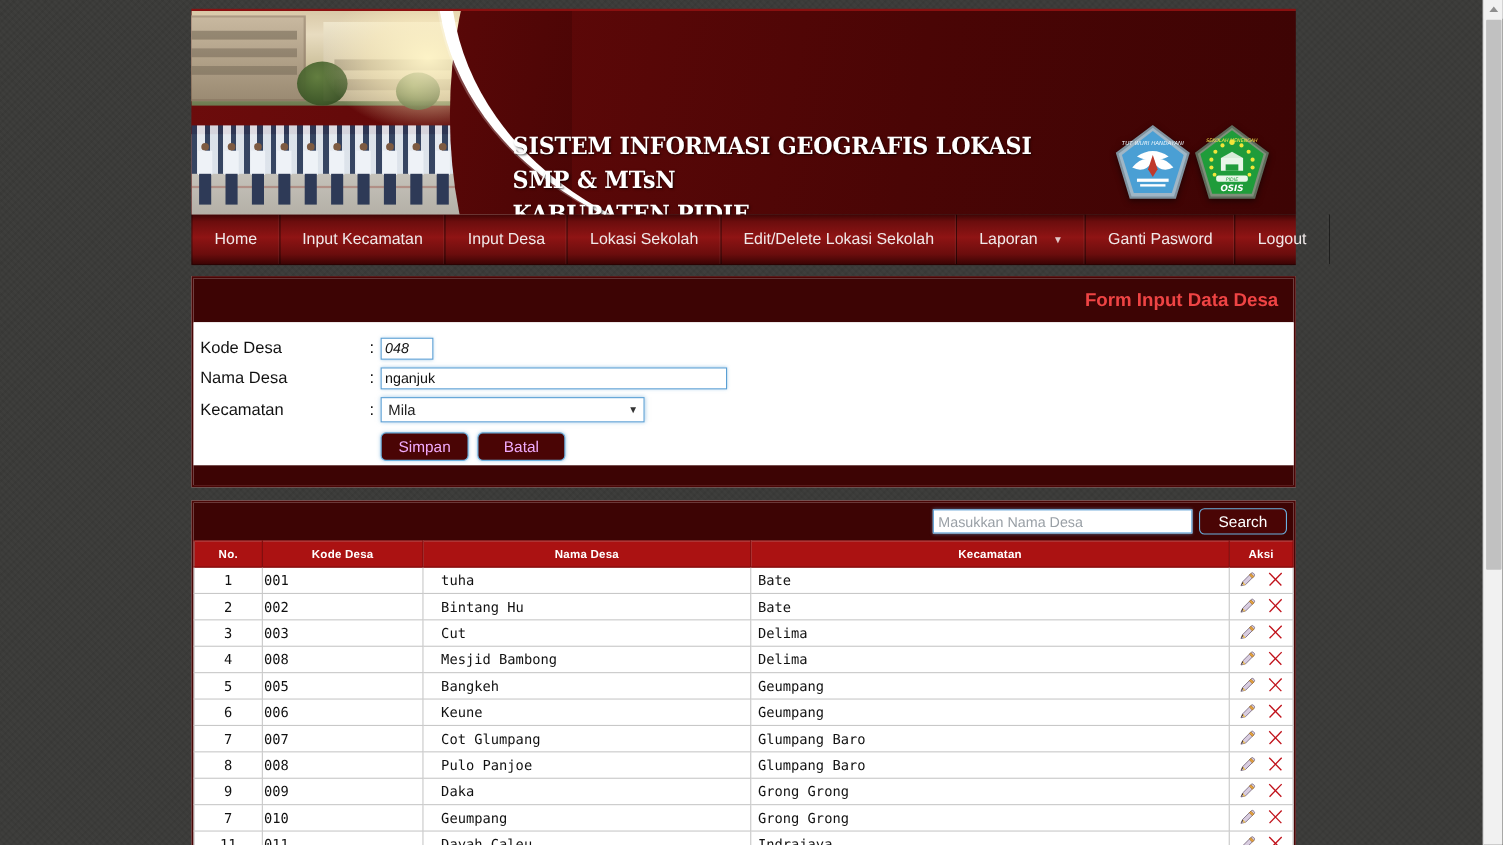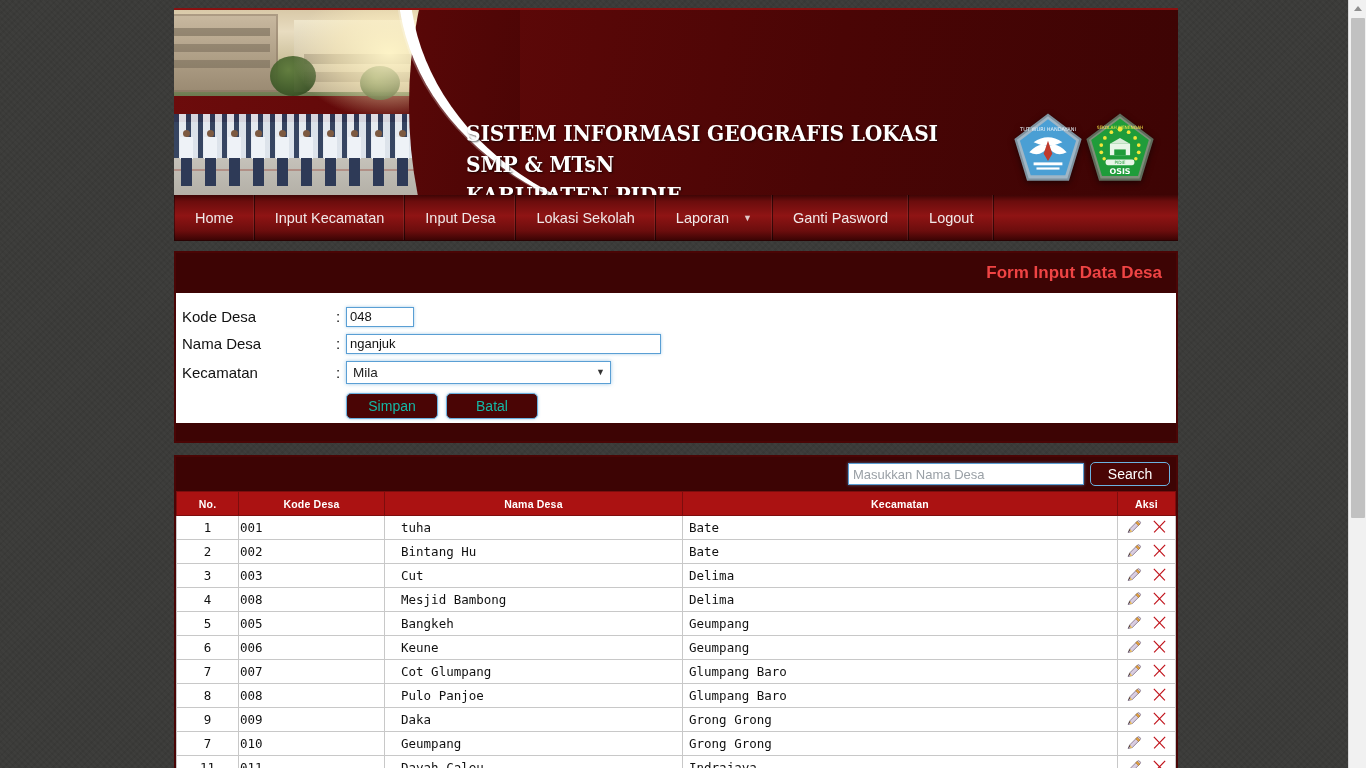--- a/index.html
+++ b/index.html
@@ -121,21 +121,21 @@
     color:#ffffff;
     font-family: "DejaVu Serif", serif;
     font-weight: 700;
     font-size: 21.5px;
     line-height: 31px;
     letter-spacing: -0.2px;
     text-shadow: 1px 1px 2px rgba(0,0,0,.7);
     transform: scaleX(0.94);
     transform-origin: left center;
   }
-  .logos { position:absolute; right:22px; top:102px; display:flex; gap:0; align-items:flex-end; }
+  .logos { position:absolute; right:22px; top:102px; display:flex; gap:0; align-items:flex-end;font-style:italic; }
   .logo { width:72px; height:72px; filter: drop-shadow(0 2px 3px rgba(0,0,0,.55)); }
 
   
   .navbar {
     display:flex;
     height: 46px;
     background: linear-gradient(180deg,#3e0505 0%, #6b0d0d 14%, #8f1414 46%, #6b0d0d 80%, #3c0404 100%);
     border-bottom: 1px solid #2a0303;
   }
   .nav-item {
@@ -177,42 +177,42 @@
     font-family:"Liberation Sans", sans-serif;
     font-size:13px;
     height:20px;
     padding:1px 3px;
     border:1px solid #5a9fd4;
     outline:none;
     background:#fff;
     color:#111;
     box-shadow: 0 0 3px rgba(90,160,212,.55);
   }
-  .finput.kode { width:68px; }
+  .finput.kode { width:48px;font-style:italic; }
   .finput.nama { width:315px; }
   .fselect {
-    width:265px; height:23px;
+    width:240px; height:23px;
     font-size:13.5px;
     border:1px solid #5a9fd4;
     box-shadow: 0 0 4px rgba(90,160,212,.6);
     background:#fff;
     color:#222;
     display:flex; align-items:center; justify-content:space-between;
     padding:0 5px 0 6px;
     cursor:pointer;
   }
   .fselect .arw { font-size:9px; color:#333; }
   .fbtns { display:flex; gap:8px; margin: 6px 0 0 170px; }
   .btn {
     background:#4a0505;
-    color:#14b8a6;
+    color:#f0abfc;
     border:1px solid #6bb2e0;
     border-radius:5px;
     padding:4px 0;
-    width:92px;
+    width:80px;
     text-align:center;
     font-size:14px;
     cursor:pointer;
     box-shadow: 0 0 3px rgba(90,160,212,.5);
   }
 
   
   .list-panel {
     background:#ffffff;
     border:2px solid #4a0505;
@@ -429,20 +429,23 @@
     <div class="nav-item">
       <span>Input Kecamatan</span>
     </div>
     <div class="nav-item">
       <span>Input Desa</span>
     </div>
     <div class="nav-item">
       <span>Lokasi Sekolah</span>
     </div>
     <div class="nav-item">
+      <span>Edit/Delete Lokasi Sekolah</span>
+    </div>
+    <div class="nav-item">
       <span>Laporan</span>
       <span class="caret">▼</span>
     </div>
     <div class="nav-item">
       <span>Ganti Pasword</span>
     </div>
     <div class="nav-item">
       <span>Logout</span>
     </div>
   </div>

